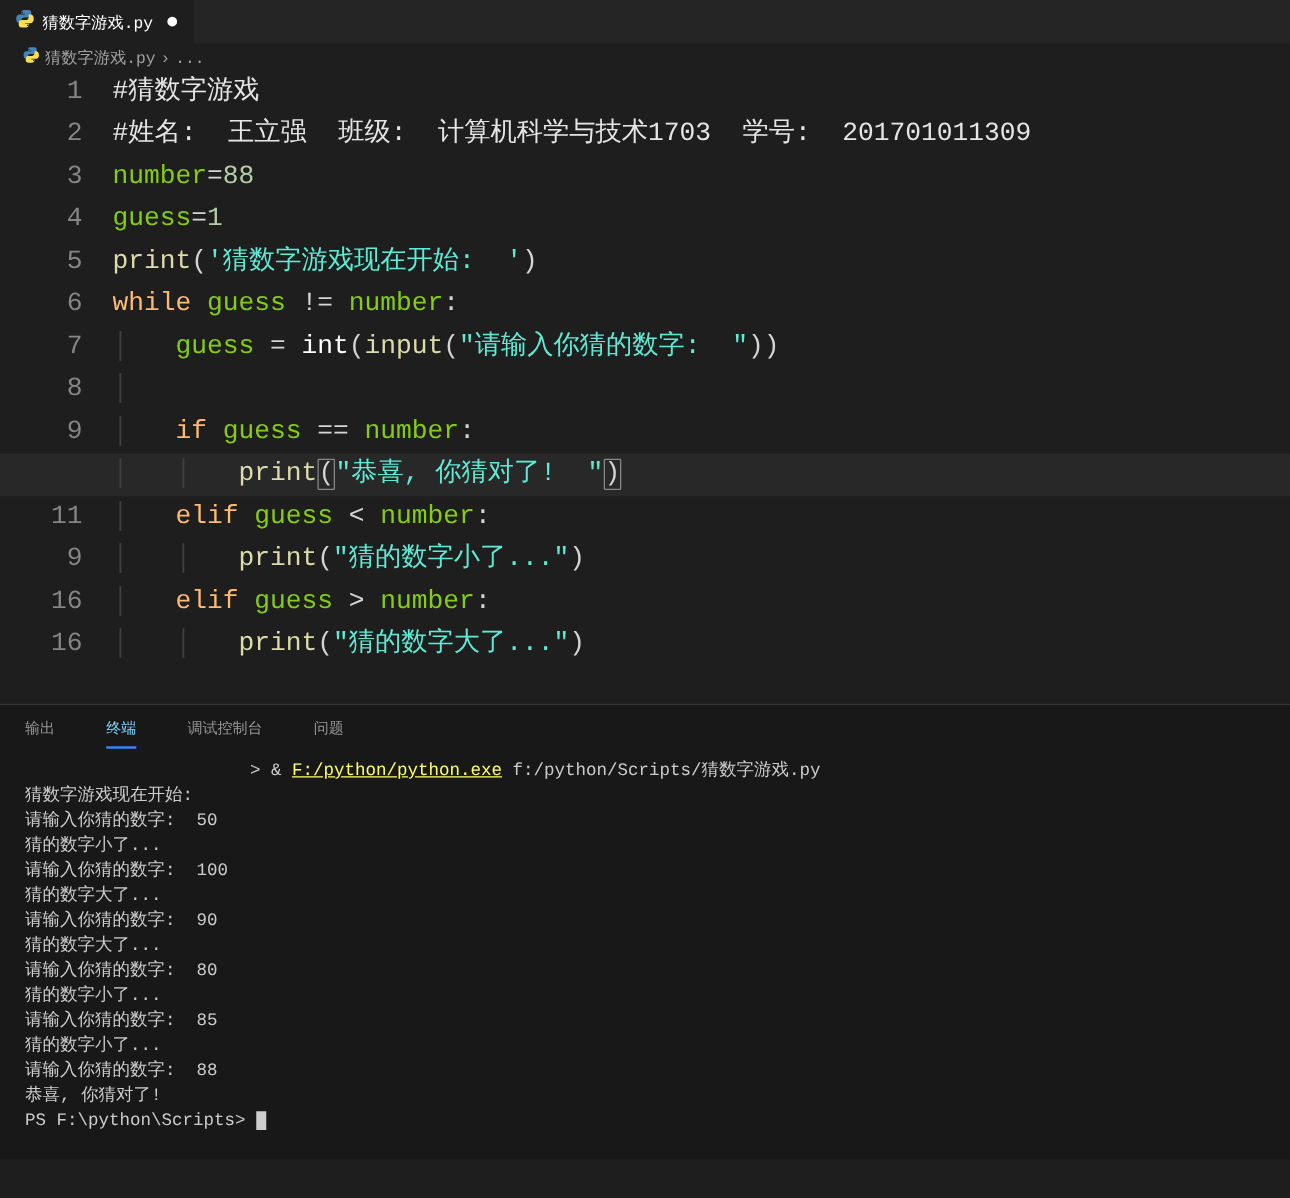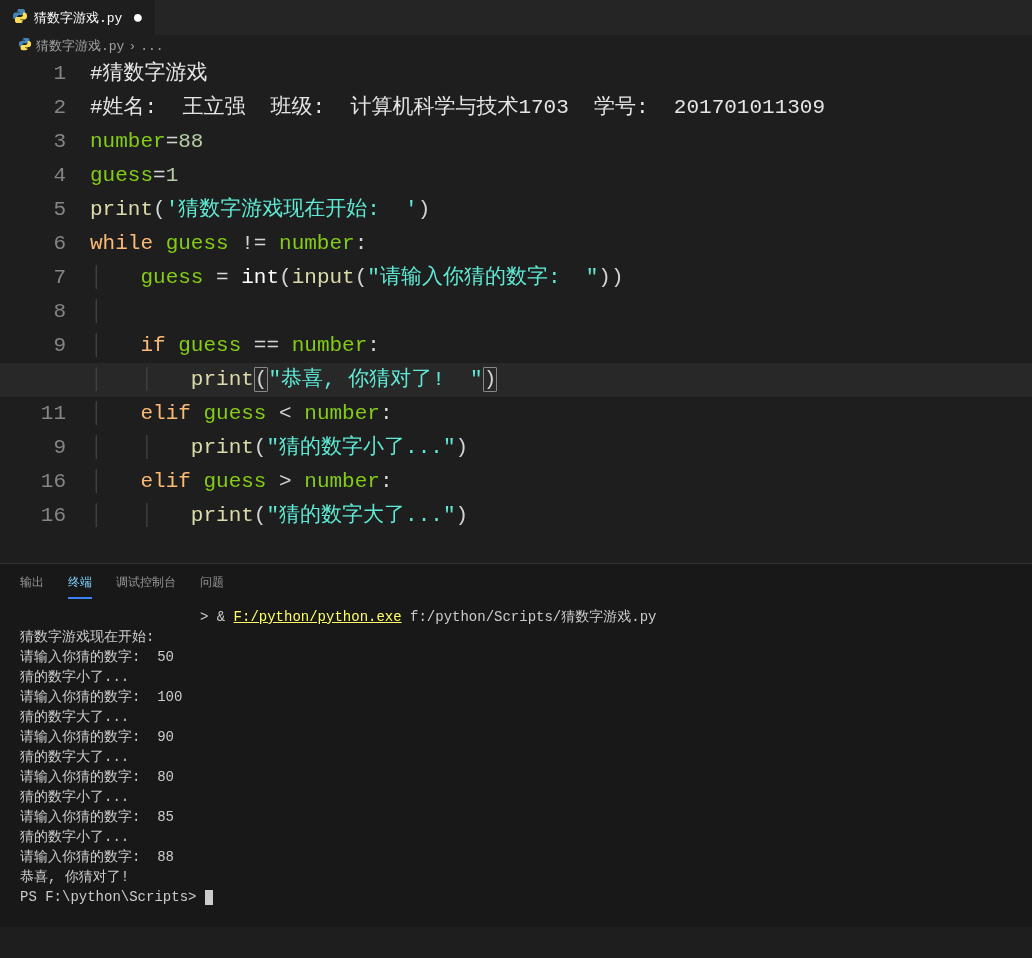--- a/index.html
+++ b/index.html
@@ -95,21 +95,21 @@
   .bracket-hl { border: 1px solid #888; border-radius:1px; }
   .indent-guide { color: #404040; }
 
   .panel {
     margin-top: 30px;
     background: #181818;
     border-top: 1px solid #333;
   }
   .panel-tabs {
     display: flex;
-    gap: 24px;
+    gap: 41px;
     padding: 10px 20px 0 20px;
     font-size: 12px;
     color: #969696;
   }
   .panel-tab {
     padding-bottom: 6px;
     cursor: pointer;
   }
   .panel-tab.active {
     color: #7dd3fc;

